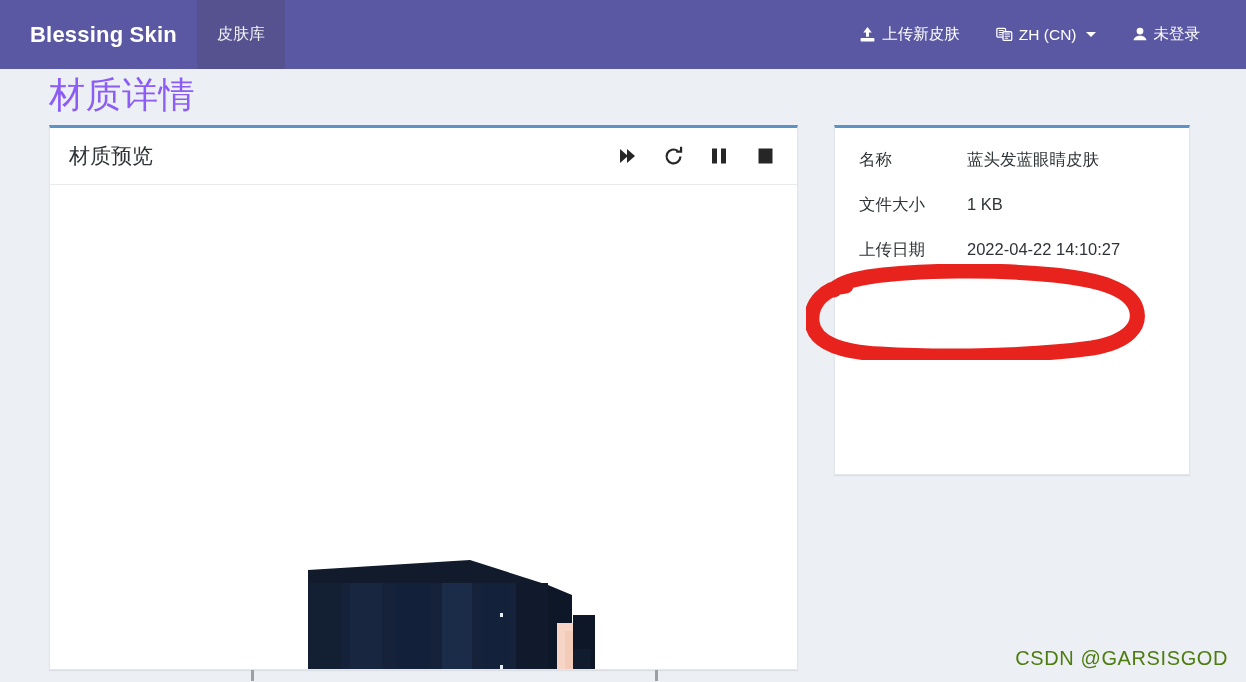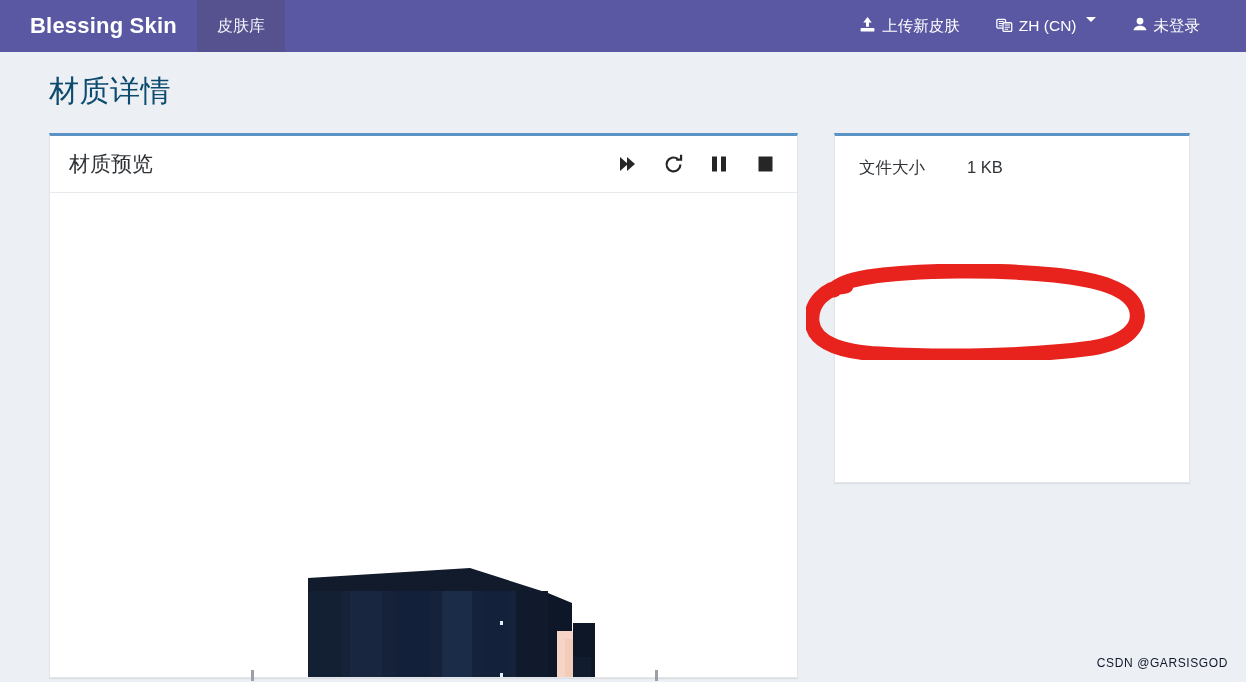--- a/index.html
+++ b/index.html
@@ -7,21 +7,21 @@
     margin: 0; padding: 0;
     width: 1246px; height: 682px;
     overflow: hidden;
     background: #eceff4;
     font-family: "Liberation Sans", "DejaVu Sans", sans-serif;
   }
 
   
   #navbar {
     position: absolute; top: 0; left: 0;
-    width: 1246px; height: 52px;
+    width: 1246px; height: 69px;
     background: #5b58a3;
     display: flex; align-items: stretch;
   }
   .brand {
     display: flex; align-items: center;
     padding: 0 20px 0 30px;
     color: #ffffff;
     font-size: 22px;
     font-weight: bold;
     letter-spacing: .2px;
@@ -36,21 +36,21 @@
     white-space: nowrap;
     cursor: pointer;
   }
   .nav-tab.active { background: #55528f; }
   .nav-spacer { flex: 1 1 auto; }
   .nav-right {
     display: flex; align-items: center;
     padding-right: 28px;
   }
   .nav-right-item {
-    display: flex; align-items: flex-start;
+    display: flex; align-items: center;
     gap: 6px;
     color: #ffffff;
     font-size: 15.5px;
     padding: 0 18px;
     white-space: nowrap;
     cursor: pointer;
   }
   .nav-ico { display: inline-flex; align-items: center; }
   .caret {
     display: inline-block;
@@ -58,33 +58,32 @@
     margin-left: 3px;
     border-left: 5px solid transparent;
     border-right: 5px solid transparent;
     border-top: 5px solid #ffffff;
   }
 
   
   #page-title {
     position: absolute;
     left: 49px; top: 71px;
-    font-size: 30px;
-    color: #0c4a6e;
+    font-size: 36px;
+    color: #8b5cf6;
     letter-spacing: .5px;
   }
 
   
   .card {
     position: absolute;
     background: #ffffff;
     border: 1px solid #e3e6ea;
     border-top: 3px solid #5a93c4;
     box-shadow: 0 1px 1px rgba(0,0,0,.07);
-    margin-top: 8px;
   }
   .card-header {
     display: flex; align-items: center;
     height: 57px;
     padding: 0 20px 0 19px;
     border-bottom: 1px solid #e8ebee;
   }
   .card-title {
     font-size: 21px;
     color: #2f3337;
@@ -166,22 +165,22 @@
     position: absolute;
     left: 806px; top: 264px;
     width: 340px; height: 96px;
     pointer-events: none;
   }
 
   
   #watermark {
     position: absolute;
     right: 18px; bottom: 12px;
-    font-size: 12px;
-    color: #0f172a;
+    font-size: 20px;
+    color: #4d7c0f;
     letter-spacing: .6px;
     white-space: nowrap;
   }
 </style>
 </head>
 <body>
 
 <div id="navbar">
   <div class="brand">Blessing Skin</div>
 
@@ -304,29 +303,37 @@
 
 <div id="slider-strip">
   <div class="slider-tick" style="left:201px;"></div>
   <div class="slider-tick" style="left:605px;"></div>
 </div>
 
 <div class="card" id="detail-card">
 
   <div id="detail-body">
 
+    <div class="info-row">
+      <div class="info-label">名称</div>
+      <div class="info-value">蓝头发蓝眼睛皮肤</div>
+    </div>
 
 
 
     <div class="info-row">
       <div class="info-label">文件大小</div>
       <div class="info-value">1 KB</div>
     </div>
 
 
+    <div class="info-row">
+      <div class="info-label">上传日期</div>
+      <div class="info-value">2022-04-22 14:10:27</div>
+    </div>
 
   </div>
 </div>
 
 <svg id="annotation" viewBox="0 0 340 96">
   <path d="M40 22
            C 18 24, 4 40, 6 58
            C 8 78, 34 88, 74 90
            C 140 94, 230 92, 286 84
            C 322 78, 336 62, 330 44

